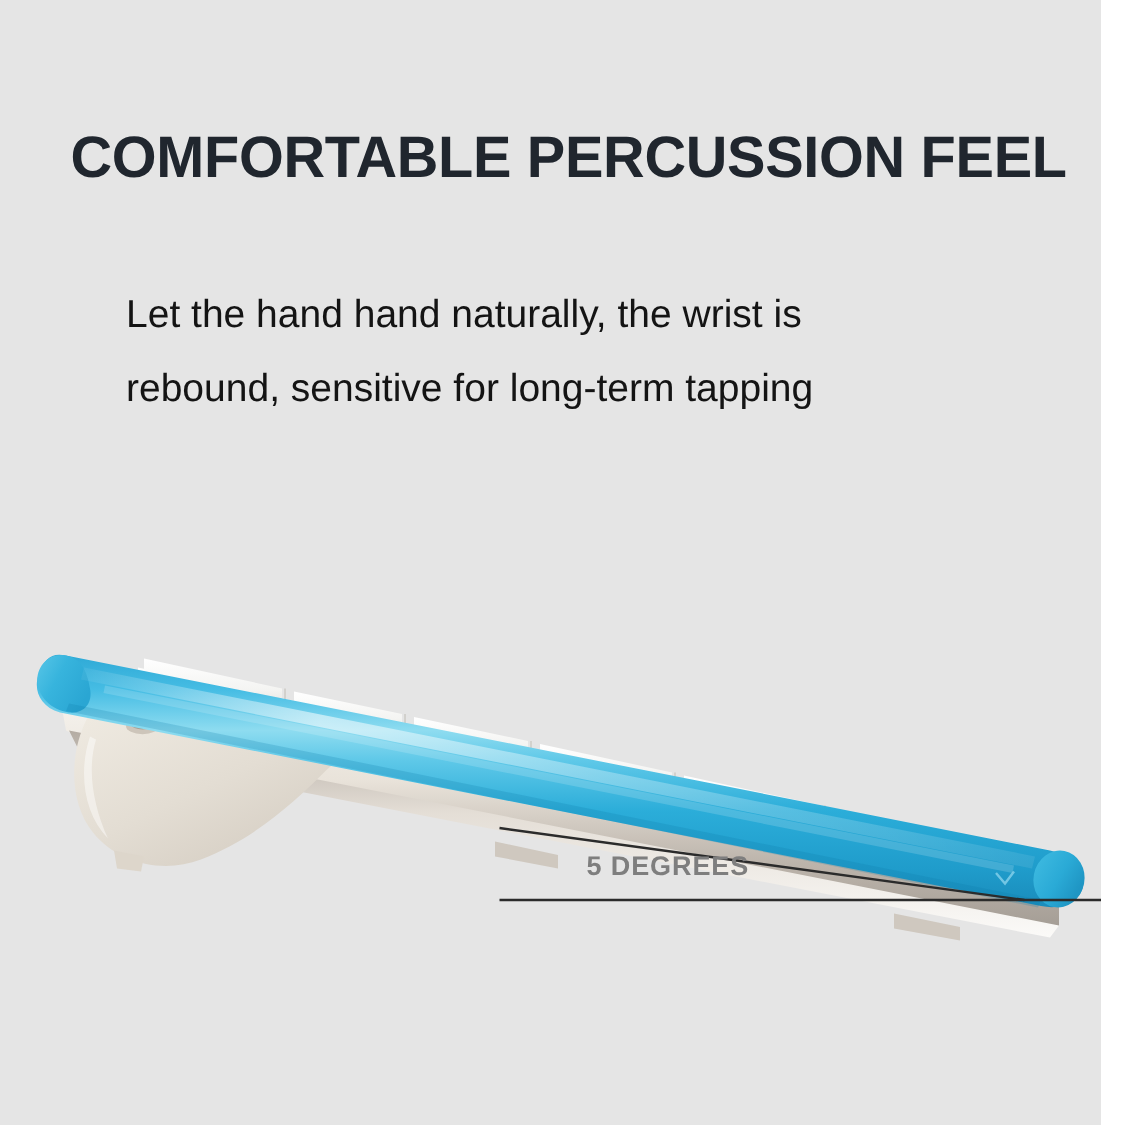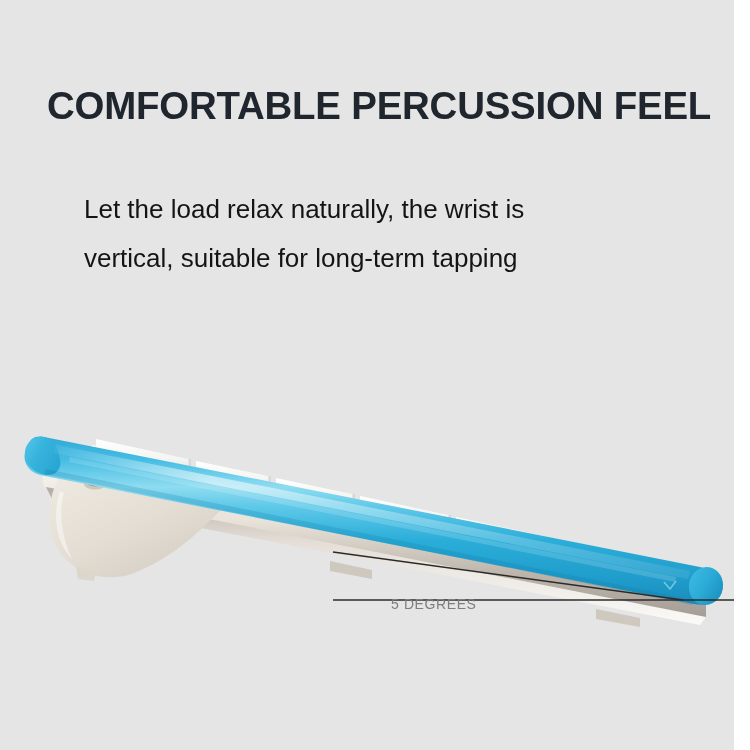--- a/index.html
+++ b/index.html
@@ -57,38 +57,38 @@
     top: 395px;
     width: 750px;
     height: 240px;
   }
   #photo svg { display: block; }
 
   
   #angle-label {
     position: absolute;
     left: 391px;
-    top: 596px;
-    font-size: 14px;
-    font-weight: normal;
+    top: 567px;
+    font-size: 18px;
+    font-weight: bold;
     letter-spacing: 0.6px;
     color: #7e7e7e;
     white-space: nowrap;
   }
 </style>
 </head>
 <body>
 
 <div id="page">
 
   <div id="headline">COMFORTABLE PERCUSSION FEEL</div>
 
   <div id="paragraph">
-    <div class="para-line">Let the load relax naturally, the wrist is</div>
-    <div class="para-line">vertical, suitable for long-term tapping</div>
+    <div class="para-line">Let the hand hand naturally, the wrist is</div>
+    <div class="para-line">rebound, sensitive for long-term tapping</div>
   </div>
 
   <div id="photo">
     <svg width="750" height="240" viewBox="0 0 750 240" xmlns="http://www.w3.org/2000/svg">
       <defs>
 
         <linearGradient id="blueBar" x1="0" y1="0" x2="0" y2="1">
           <stop offset="0%" stop-color="#2ea9d6"></stop>
           <stop offset="14%" stop-color="#46bde4"></stop>
           <stop offset="30%" stop-color="#8edcf0"></stop>

